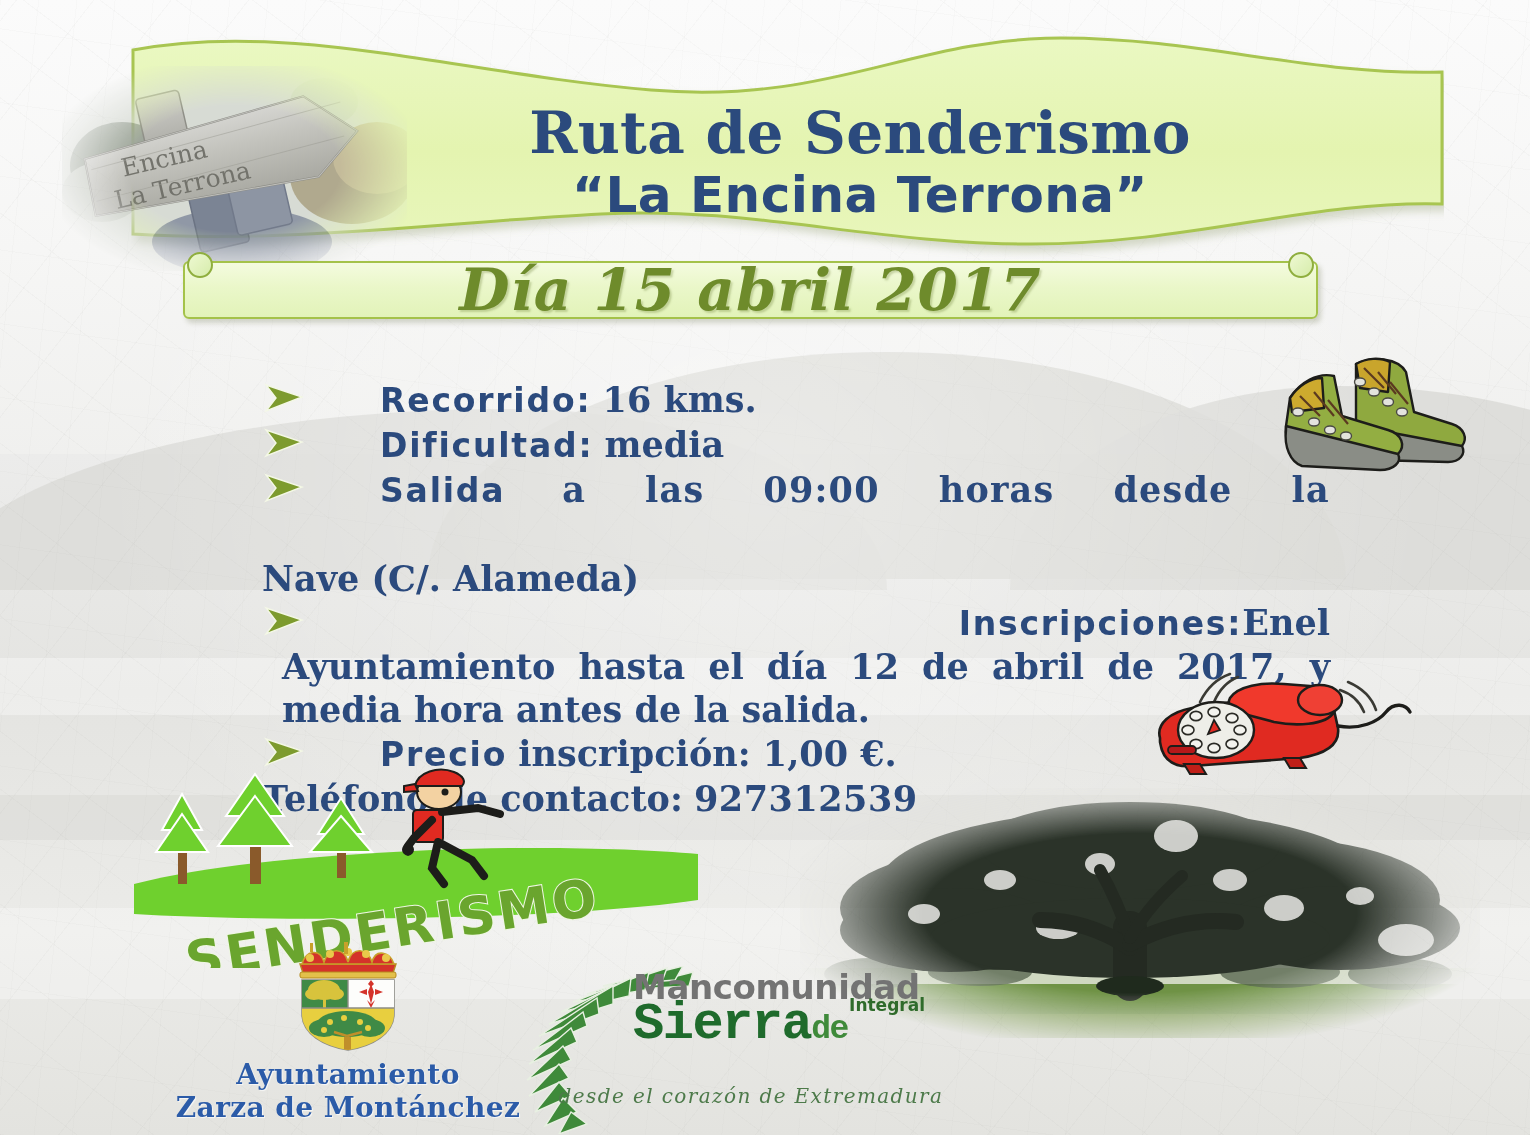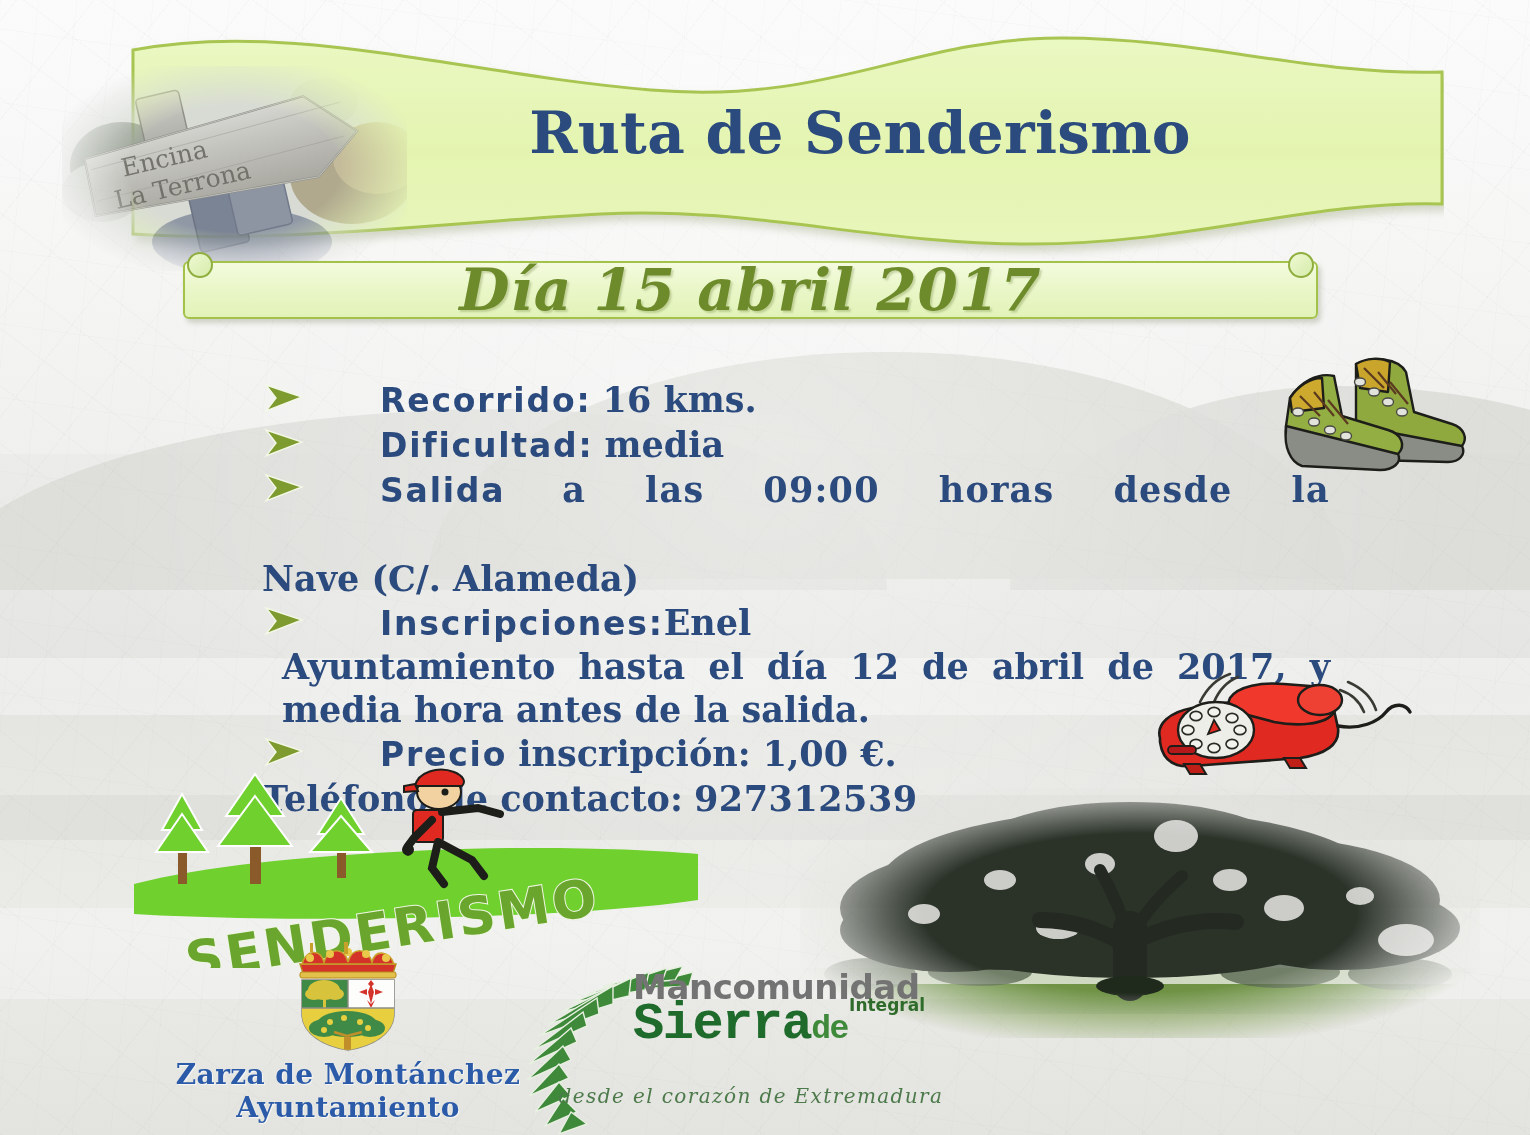--- a/index.html
+++ b/index.html
@@ -318,20 +318,21 @@
 
           <path d="M32,72 L290,62" stroke="#9a9a92" stroke-width="1" opacity=".5"></path>
           <path d="M30,104 L286,96" stroke="#9a9a92" stroke-width="1" opacity=".5"></path>
         </g>
       </g>
     </svg>
   </div>
 
   <div class="title-block">
     <div class="title-main">Ruta de Senderismo</div>
+    <div class="title-sub">“La Encina Terrona”</div>
   </div>
 
   <div class="date-banner">
     <div class="sheet"></div>
     <div class="curl l"></div>
     <div class="curl r"></div>
     <div class="date-text">Día 15 abril 2017</div>
   </div>
 
   <div class="body-text">
@@ -376,21 +377,21 @@
       <div class="cont val">Nave (C/. Alameda)</div>
     </div>
 
     <div class="p-block">
       <span class="arrow">
         <svg width="48" height="34" viewBox="0 0 48 34" aria-hidden="true">
           <path d="M4,4 L40,16 L4,30 L14,17 Z" fill="#7d9b2e"></path>
           <path d="M4,4 L40,16 L4,30 L14,17 Z" fill="none" stroke="#f4f8e6" stroke-width="1.4"></path>
         </svg>
       </span>
-      <div class="flow" style="display:flex;justify-content:flex-start;align-items:baseline;">
+      <div class="flow" style="display:flex;justify-content:flex-end;align-items:baseline;">
         <span class="lbl">Inscripciones:</span>
         <span class="val">En</span>
         <span class="val">el</span>
       </div>
       <div class="cont val just">Ayuntamiento hasta el día 12 de abril de 2017, y media hora antes de la salida.</div>
     </div>
 
     <div class="line">
       <span class="arrow">
         <svg width="48" height="34" viewBox="0 0 48 34" aria-hidden="true">
@@ -641,22 +642,22 @@
             <g stroke="#c08f2a" stroke-width="2.4" fill="none">
               <path d="M67,94 L54,90 M67,94 L82,90"></path>
             </g>
           </g>
           <line x1="68" y1="38" x2="68" y2="66" stroke="#8d8d86" stroke-width="1.4"></line>
           <line x1="22" y1="66" x2="114" y2="66" stroke="#8d8d86" stroke-width="1.4"></line>
         </g>
       </svg>
     </div>
     <div class="arms-label">
+      <div>Ayuntamiento</div>
       <div>Zarza de Montánchez</div>
-      <div>Ayuntamiento</div>
     </div>
   </div>
 
   <div class="manco">
     <div class="manco-burst">
       <svg viewBox="0 0 170 168" aria-hidden="true">
         <g fill="#3f8a3a" stroke="#e8f0e2" stroke-width="1.4">
           <path d="M168,6  L96,24  L164,20 Z"></path>
           <path d="M158,0  L78,20  L150,14 Z"></path>
           <path d="M142,2  L62,28  L136,18 Z"></path>

